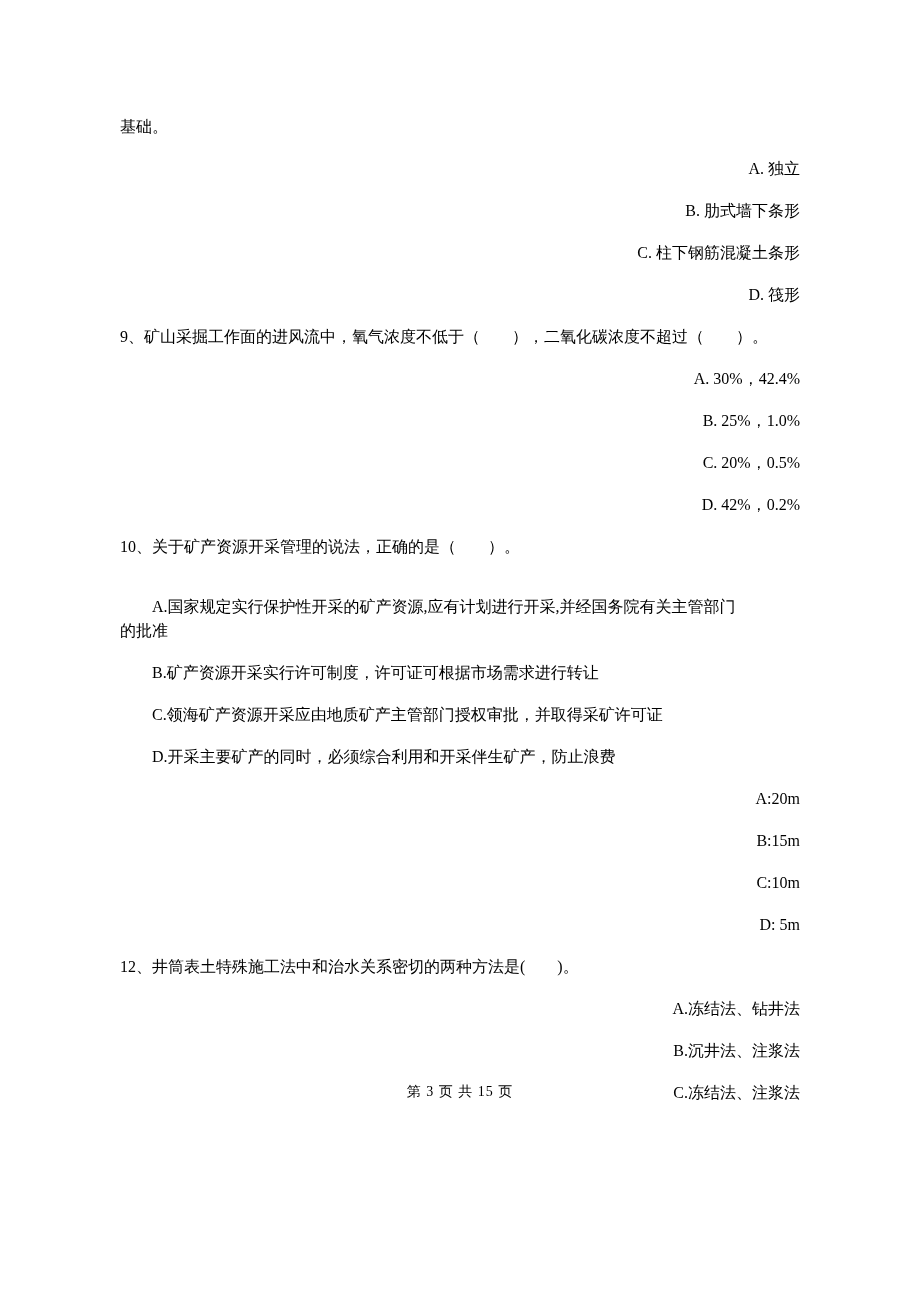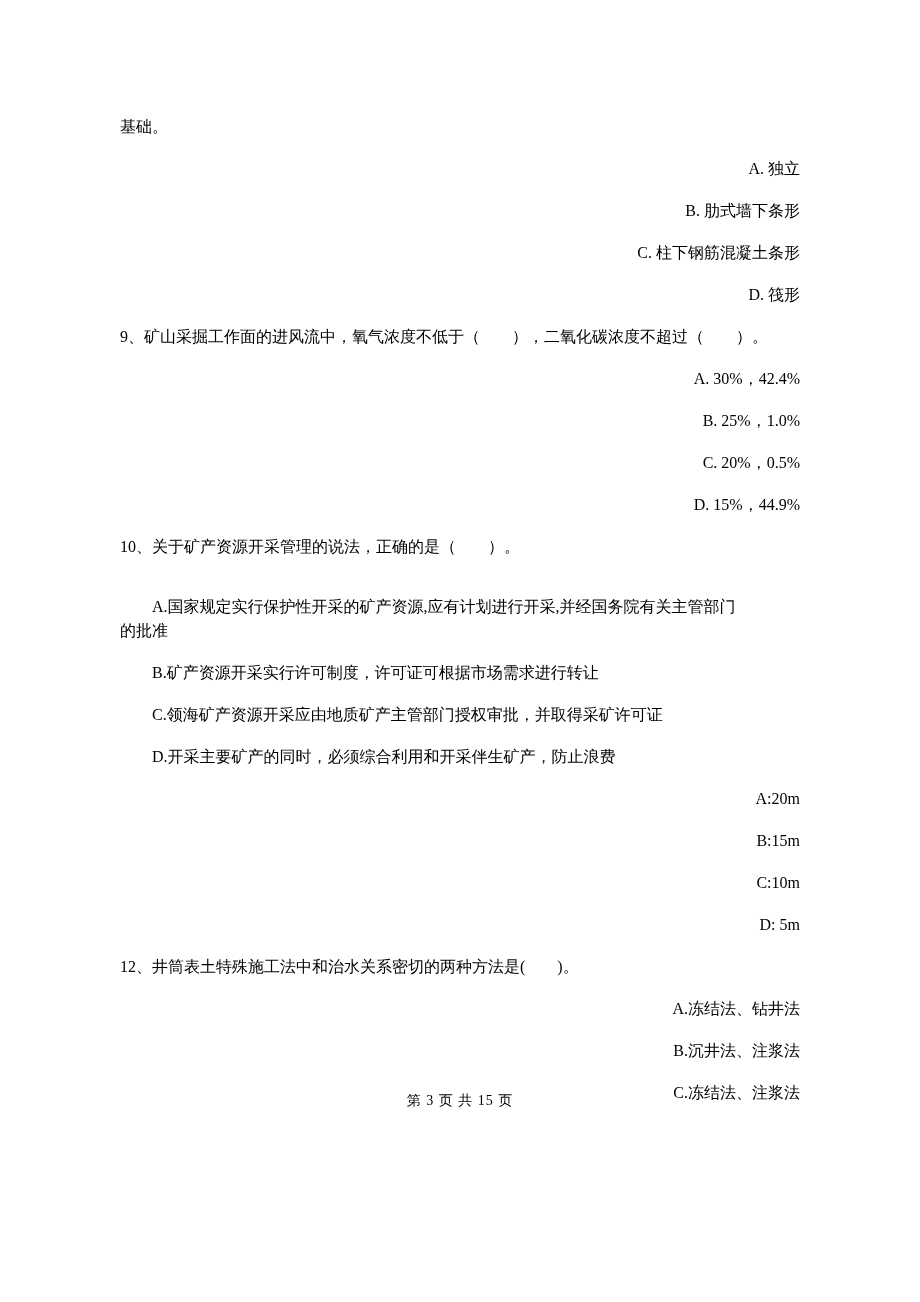--- a/index.html
+++ b/index.html
@@ -32,21 +32,21 @@
   }
   .wrap-block {
     margin-bottom: 18px;
     margin-top: 36px;
   }
   .wrap-first {
     text-indent: 2em;
   }
   .footer {
     position: absolute;
-    bottom: 33px;
+    bottom: 42px;
     left: 0;
     width: 920px;
     text-align: center;
     font-size: 14px;
     letter-spacing: 1px;
   }
 </style>
 </head>
 <body>
 
@@ -56,21 +56,21 @@
 
   <div class="opt">A. 独立</div>
   <div class="opt">B. 肋式墙下条形</div>
   <div class="opt">C. 柱下钢筋混凝土条形</div>
   <div class="opt">D. 筏形</div>
 
   <div class="line">9、矿山采掘工作面的进风流中，氧气浓度不低于（　　），二氧化碳浓度不超过（　　）。</div>
   <div class="opt">A. 30%，42.4%</div>
   <div class="opt">B. 25%，1.0%</div>
   <div class="opt">C. 20%，0.5%</div>
-  <div class="opt">D. 15%，44.9%</div>
+  <div class="opt">D. 42%，0.2%</div>
 
   <div class="line">10、关于矿产资源开采管理的说法，正确的是（　　）。</div>
 
   <div class="wrap-block">
     <div class="wrap-first">A.国家规定实行保护性开采的矿产资源,应有计划进行开采,并经国务院有关主管部门</div>
     <div>的批准</div>
   </div>
 
   <div class="indent-1">B.矿产资源开采实行许可制度，许可证可根据市场需求进行转让</div>
   <div class="indent-1">C.领海矿产资源开采应由地质矿产主管部门授权审批，并取得采矿许可证</div>

